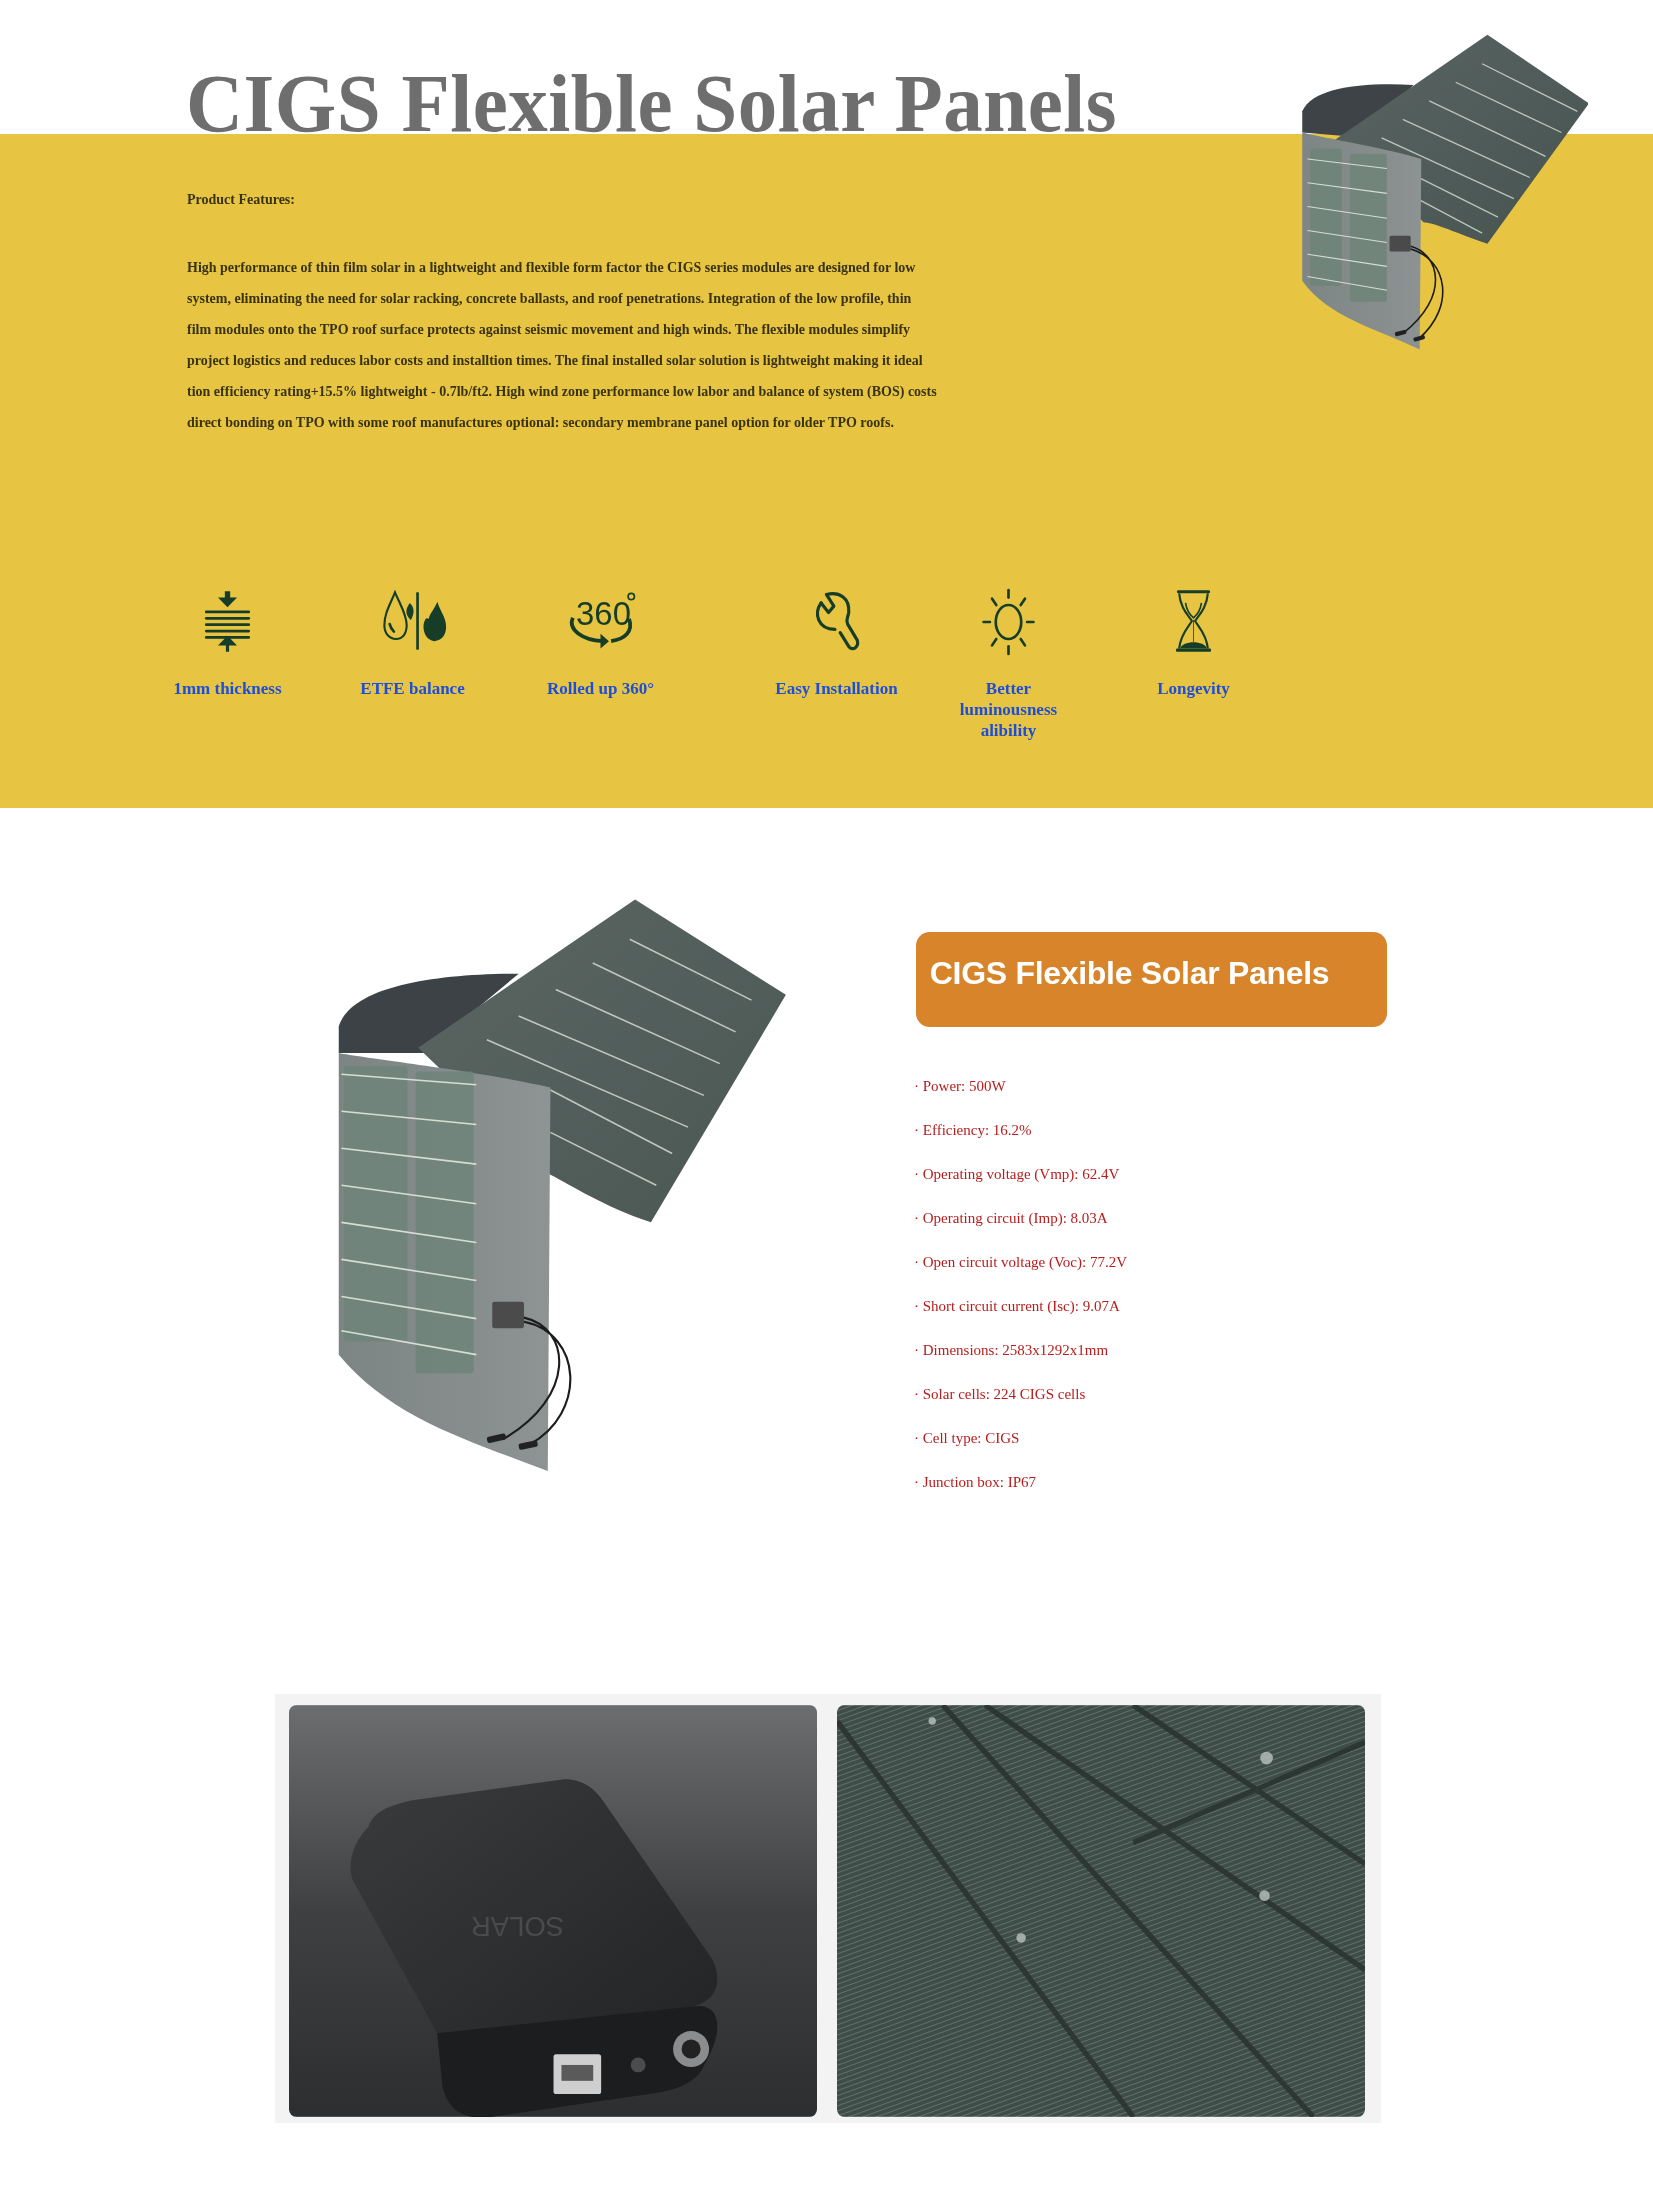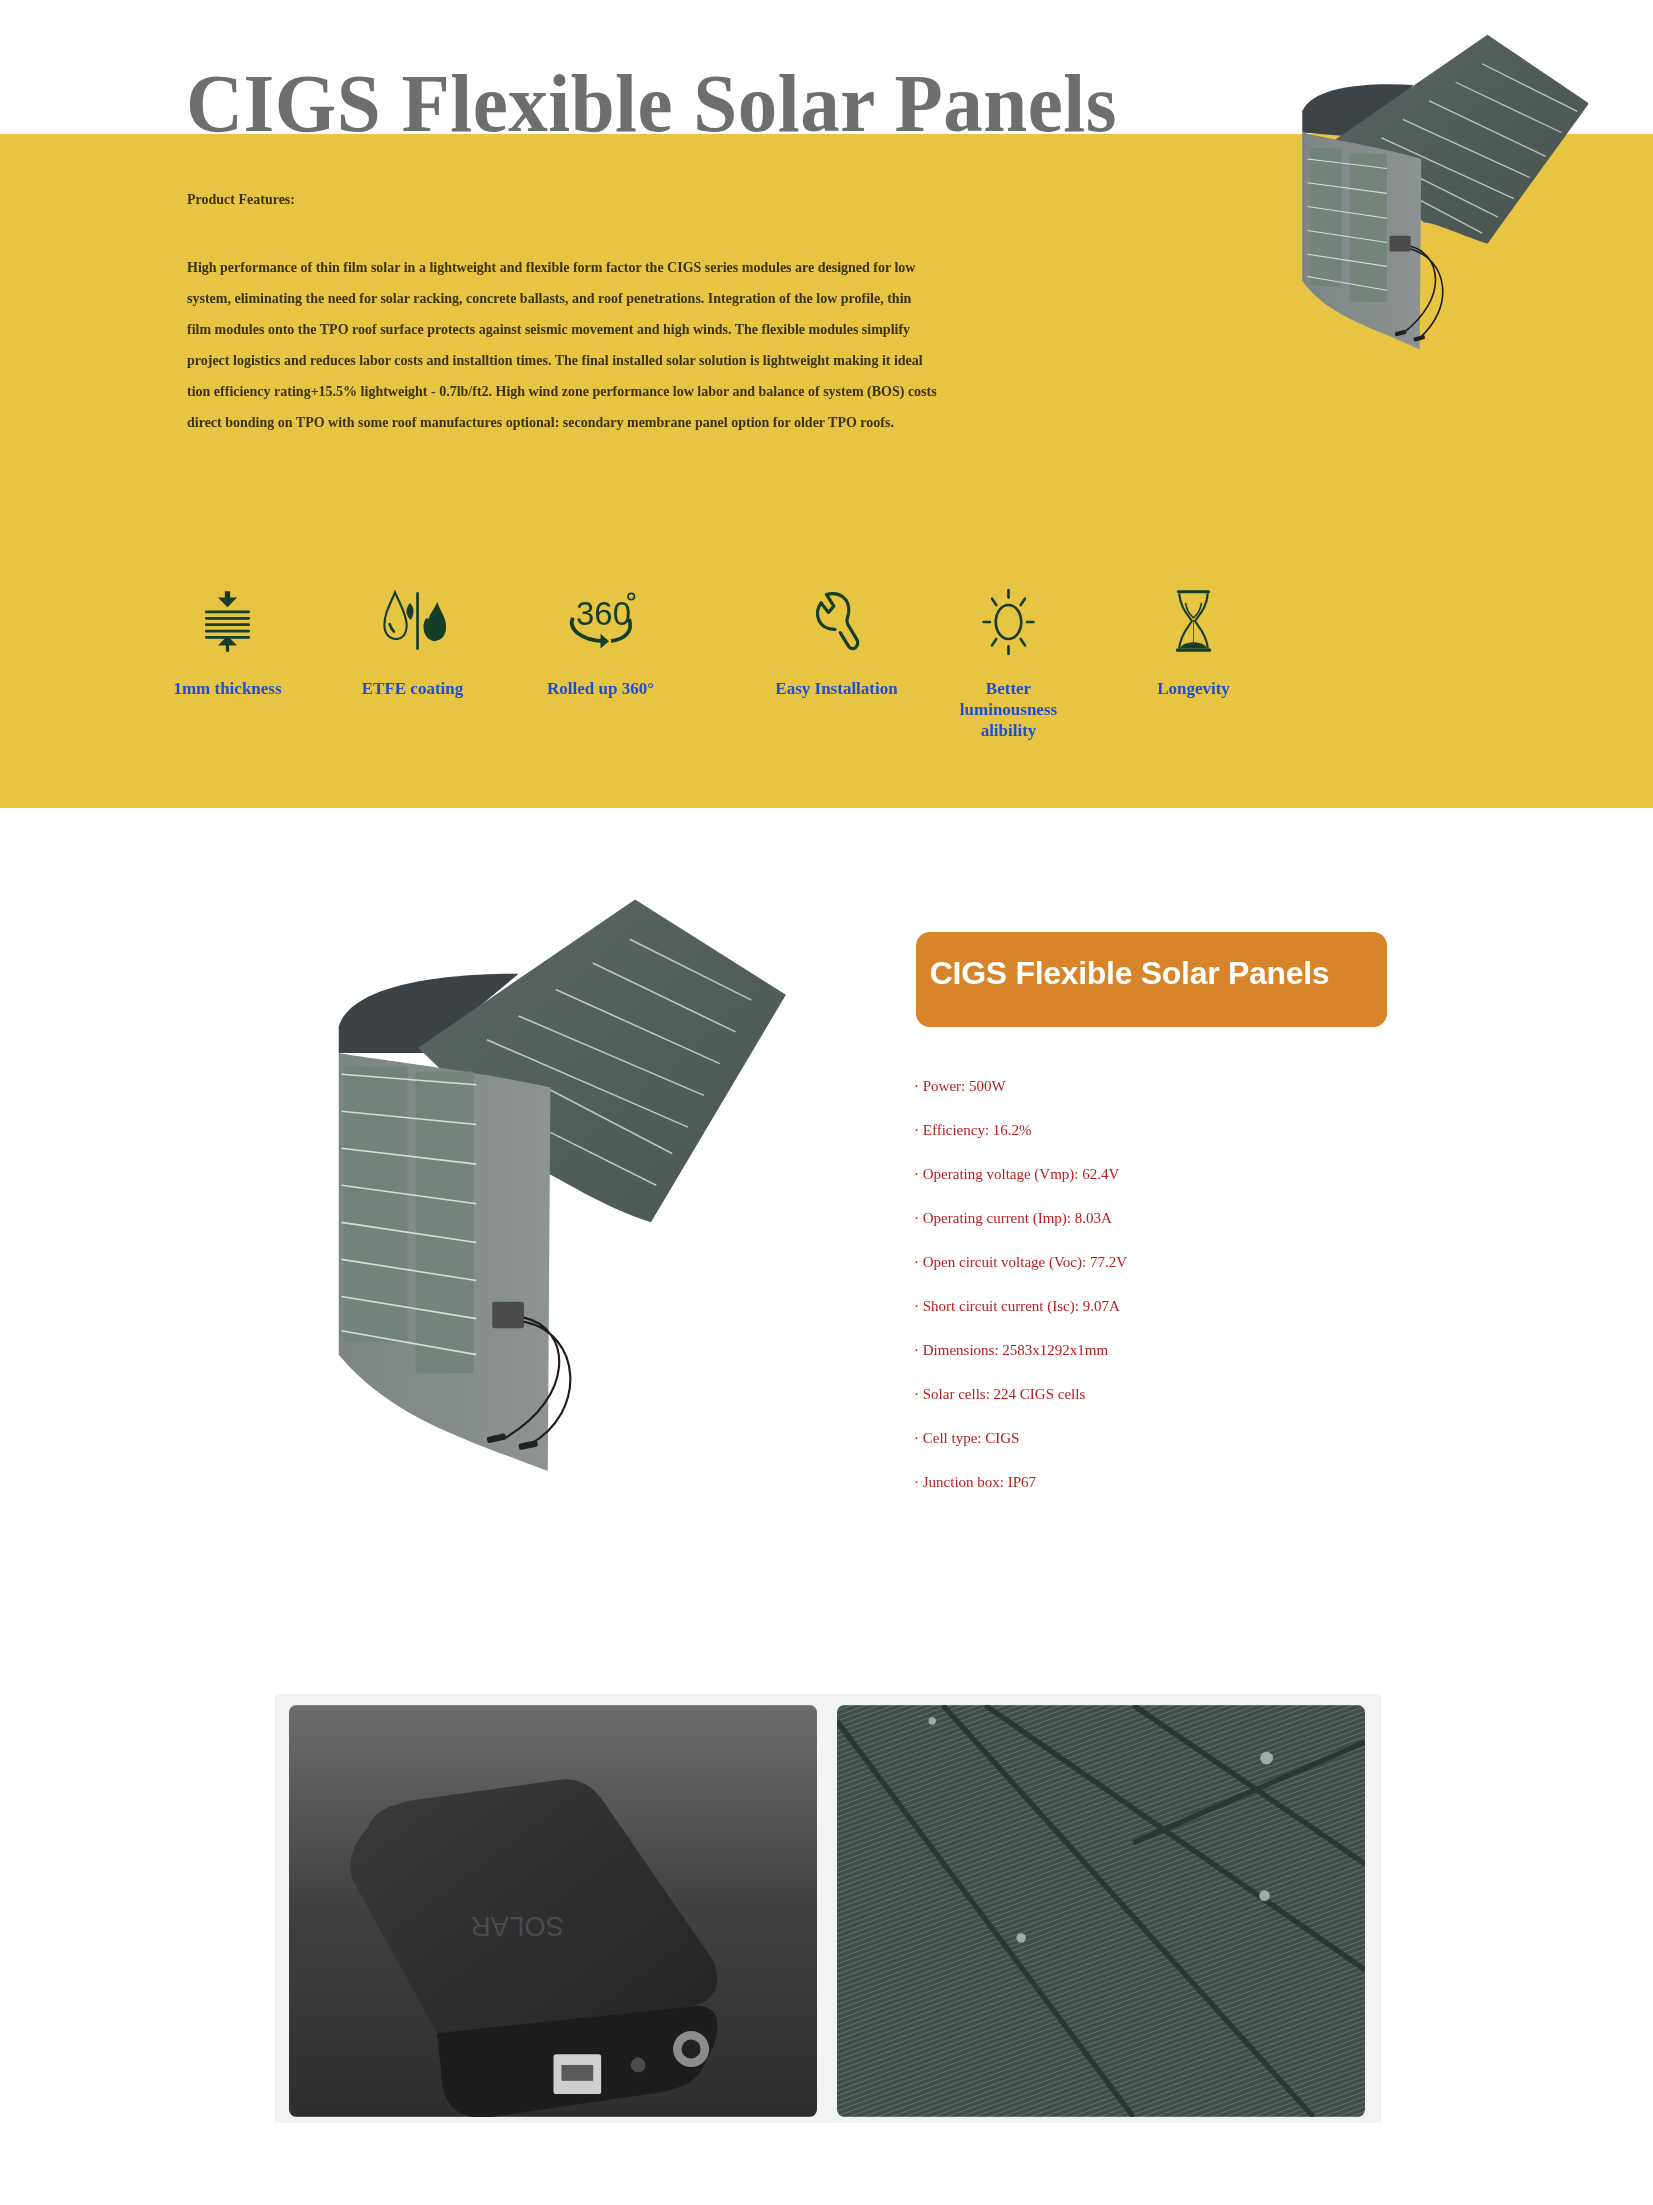--- a/index.html
+++ b/index.html
@@ -117,21 +117,21 @@
 </div>
 
 <div class="feature-item" style="left:333px;">
   <svg class="feature-icon" viewBox="0 0 130 130">
     <path d="M32 10 C22 35 12 50 12 72 C12 88 22 98 34 98 C46 98 54 88 54 72 C54 52 42 34 32 10 Z" fill="none" stroke="#153d28" stroke-width="4"></path>
     <path d="M22 70 C24 78 28 82 30 84" stroke="#153d28" stroke-width="5" stroke-linecap="round"></path>
     <path d="M60 30 C52 40 50 52 62 62 C68 50 70 40 60 30 Z" fill="#153d28"></path>
     <rect x="72" y="10" width="5" height="108" fill="#153d28"></rect>
     <path d="M112 28 C104 46 96 52 96 60 C90 56 88 62 86 70 C84 86 92 100 106 102 C122 100 130 88 128 70 C126 54 116 44 112 28 Z" fill="#153d28"></path>
   </svg>
-  <div class="feature-label">ETFE coating</div>
+  <div class="feature-label">ETFE balance</div>
 </div>
 
 <div class="feature-item" style="left:521px;">
   <svg class="feature-icon" viewBox="0 0 130 130" style="width:90px;">
     <text x="18" y="72" font-family="Liberation Sans, sans-serif" font-size="62" fill="#153d28">360</text>
     <circle x="0" cx="122" cy="18" r="6" fill="none" stroke="#153d28" stroke-width="3"></circle>
     <path d="M12 58 C2 80 30 100 68 102" fill="none" stroke="#153d28" stroke-width="7"></path>
     <polygon points="64,88 80,102 64,116" fill="#153d28"></polygon>
     <path d="M84 102 C110 98 126 84 118 60" fill="none" stroke="#153d28" stroke-width="7"></path>
   </svg>
@@ -220,21 +220,21 @@
 </svg>
 
 <div class="spec-badge">
   <div class="spec-badge-title">CIGS Flexible Solar Panels</div>
 </div>
 
 <ul class="spec-list">
   <li>· Power: 500W</li>
   <li>· Efficiency: 16.2%</li>
   <li>· Operating voltage (Vmp): 62.4V</li>
-  <li>· Operating current (Imp): 8.03A</li>
+  <li>· Operating circuit (Imp): 8.03A</li>
   <li>· Open circuit voltage (Voc): 77.2V</li>
   <li>· Short circuit current (Isc): 9.07A</li>
   <li>· Dimensions: 2583x1292x1mm</li>
   <li>· Solar cells: 224 CIGS cells</li>
   <li>· Cell type: CIGS</li>
   <li>· Junction box: IP67</li>
 </ul>
 
 <div class="gallery-frame"></div>
 

